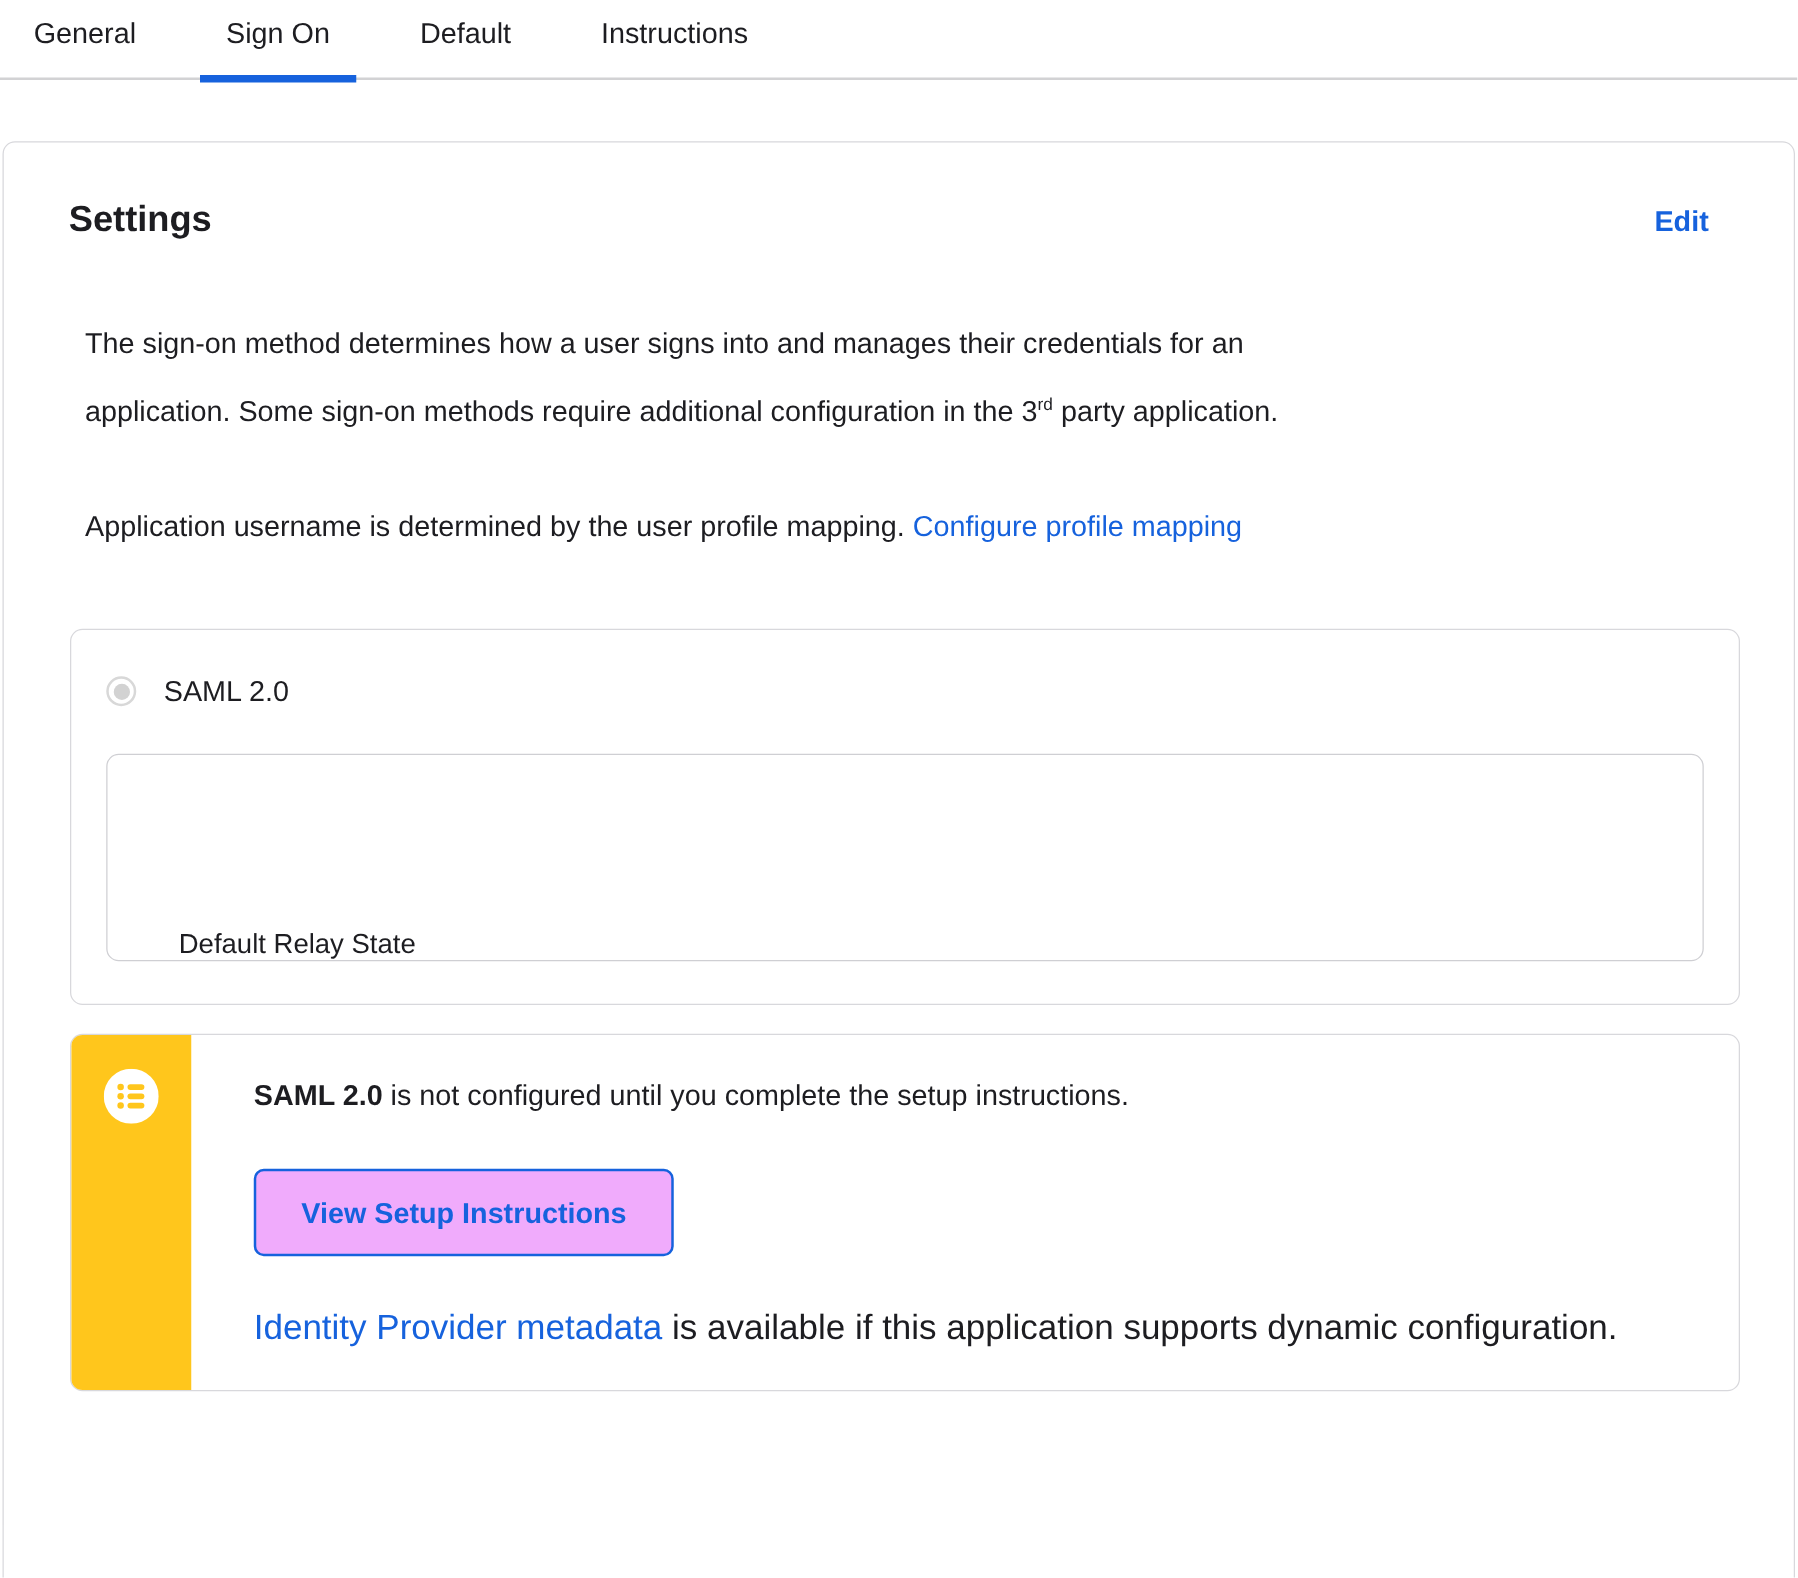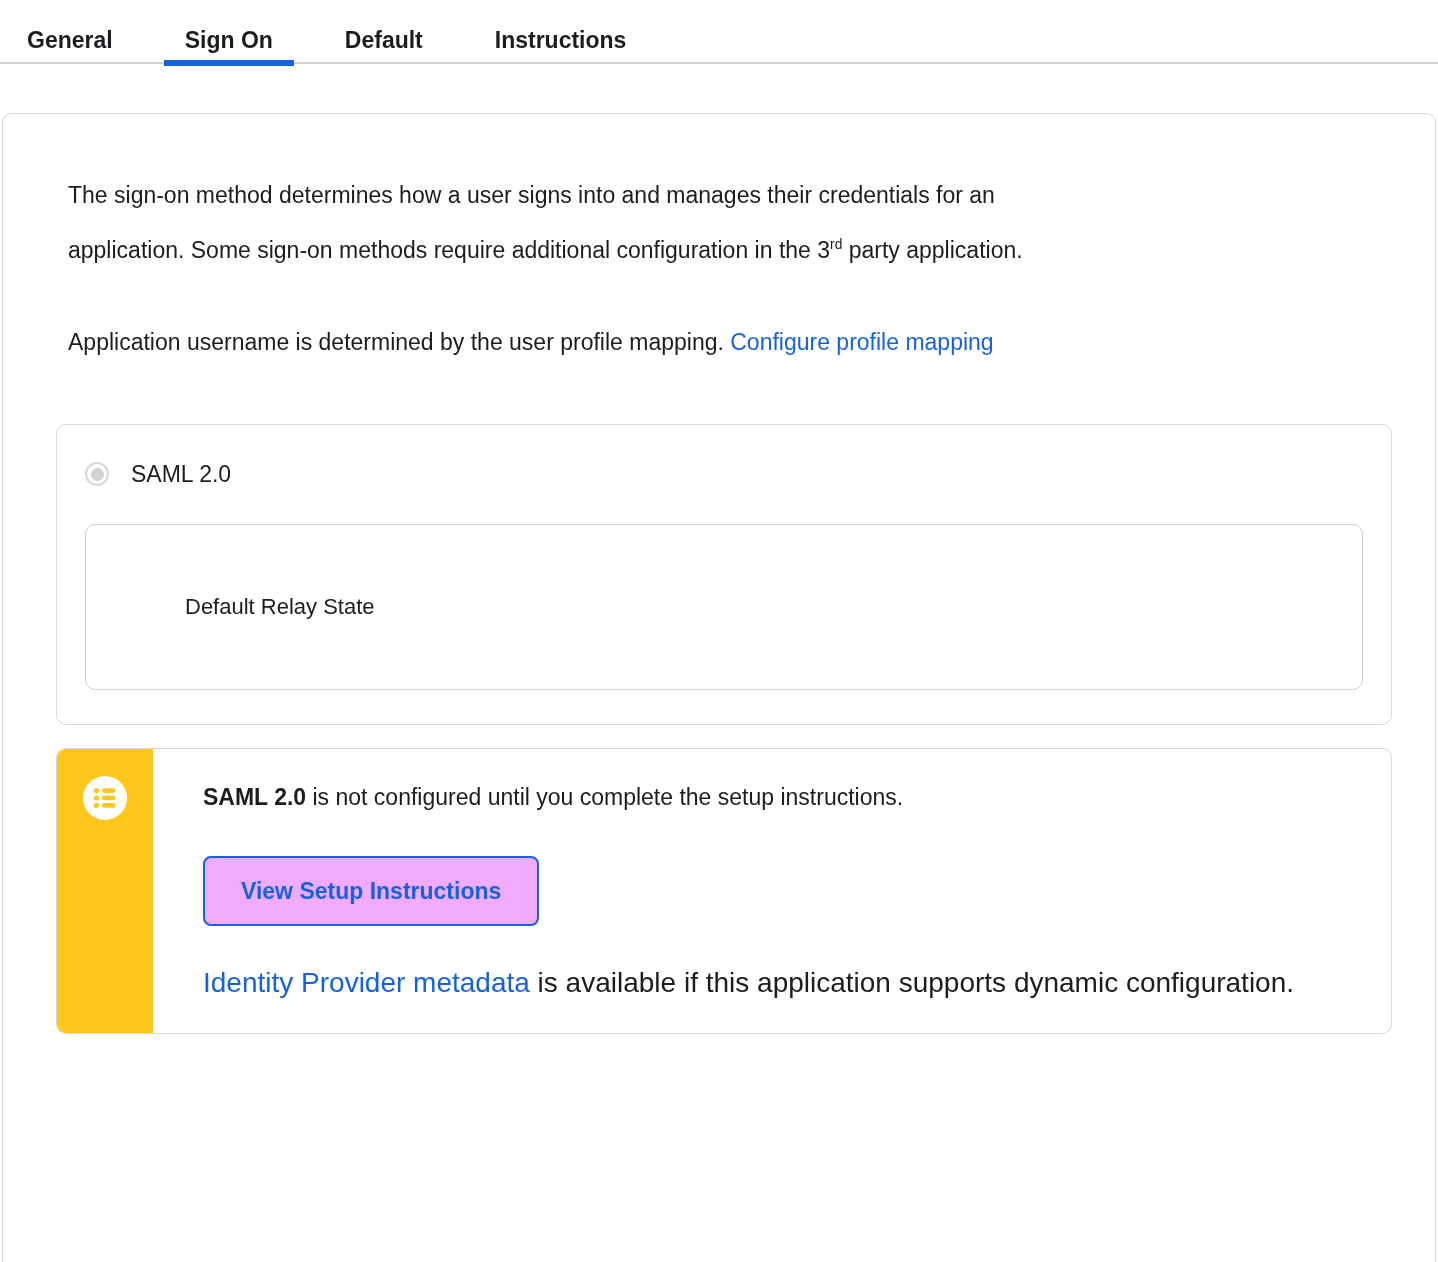--- a/index.html
+++ b/index.html
@@ -18,23 +18,23 @@
 
   
   .tabbar{
     display:flex;align-items:flex-end;
     padding-left:6px;
     border-bottom:2px solid #d2d2d4;
     height:64px;
   }
   .tab{
     position:relative;
-    padding:10px 21px 8px 21px;
+    padding:10px 21px 22px 21px;
     margin-right:30px;
-    font-size:23px;font-weight:700;color:var(--text,#1d1d21);
+    font-size:23px;font-weight:400;color:var(--text,#1d1d21);
     cursor:pointer;white-space:nowrap;
   }
   .tab.active::after{
     content:"";position:absolute;left:0;right:0;bottom:-4px;height:6px;
     background:var(--accent_blue,#1662dd);
   }
 
   
   .card{
     margin:49px 2px 0 2px;
@@ -76,22 +76,22 @@
   .radio{
     width:24px;height:24px;border-radius:50%;
     border:2px solid #d8d8d8;background:#fff;
     display:inline-flex;align-items:center;justify-content:center;flex:0 0 auto;
   }
   .radio-dot{width:13px;height:13px;border-radius:50%;background:#d2d2d2;}
   .radio-label{font-size:23px;color:var(--text,#1d1d21);}
   .field-box{
     margin-top:36px;
     border:1px solid #cfcfd3;border-radius:10px;
-    height:166px;display:flex;align-items:center;
-    padding-left:99px;
+    height:166px;display:flex;align-items:flex-end;
+    padding-left:57px;
   }
   .field-label{font-size:22px;color:var(--text,#1d1d21);}
 
   
   .callout{
     margin:23px 0 0 -12px;
     border:1px solid var(--border,#d8d8dc);
     border-radius:10px;
     display:flex;overflow:hidden;
     min-height:284px;
@@ -122,20 +122,24 @@
 <body>
 
 <div class="tabbar">
   <div class="tab">General</div>
   <div class="tab active">Sign On</div>
   <div class="tab">Default</div>
   <div class="tab">Instructions</div>
 </div>
 
 <div class="card">
+  <div class="card-header">
+    <h1>Settings</h1>
+    <a class="link edit">Edit</a>
+  </div>
 
   <div class="section">
 
     <p class="desc"><span>The sign-on method determines how a user signs into and manages their credentials for an</span><br><span>application. Some sign-on methods require additional configuration in the 3</span><sup>rd</sup><span> party application.</span></p>
 
     <p class="desc username-line"><span>Application username is determined by the user profile mapping. </span><a class="link">Configure profile mapping</a></p>
 
     <div class="saml-box">
       <div class="radio-row">
         <span class="radio">

